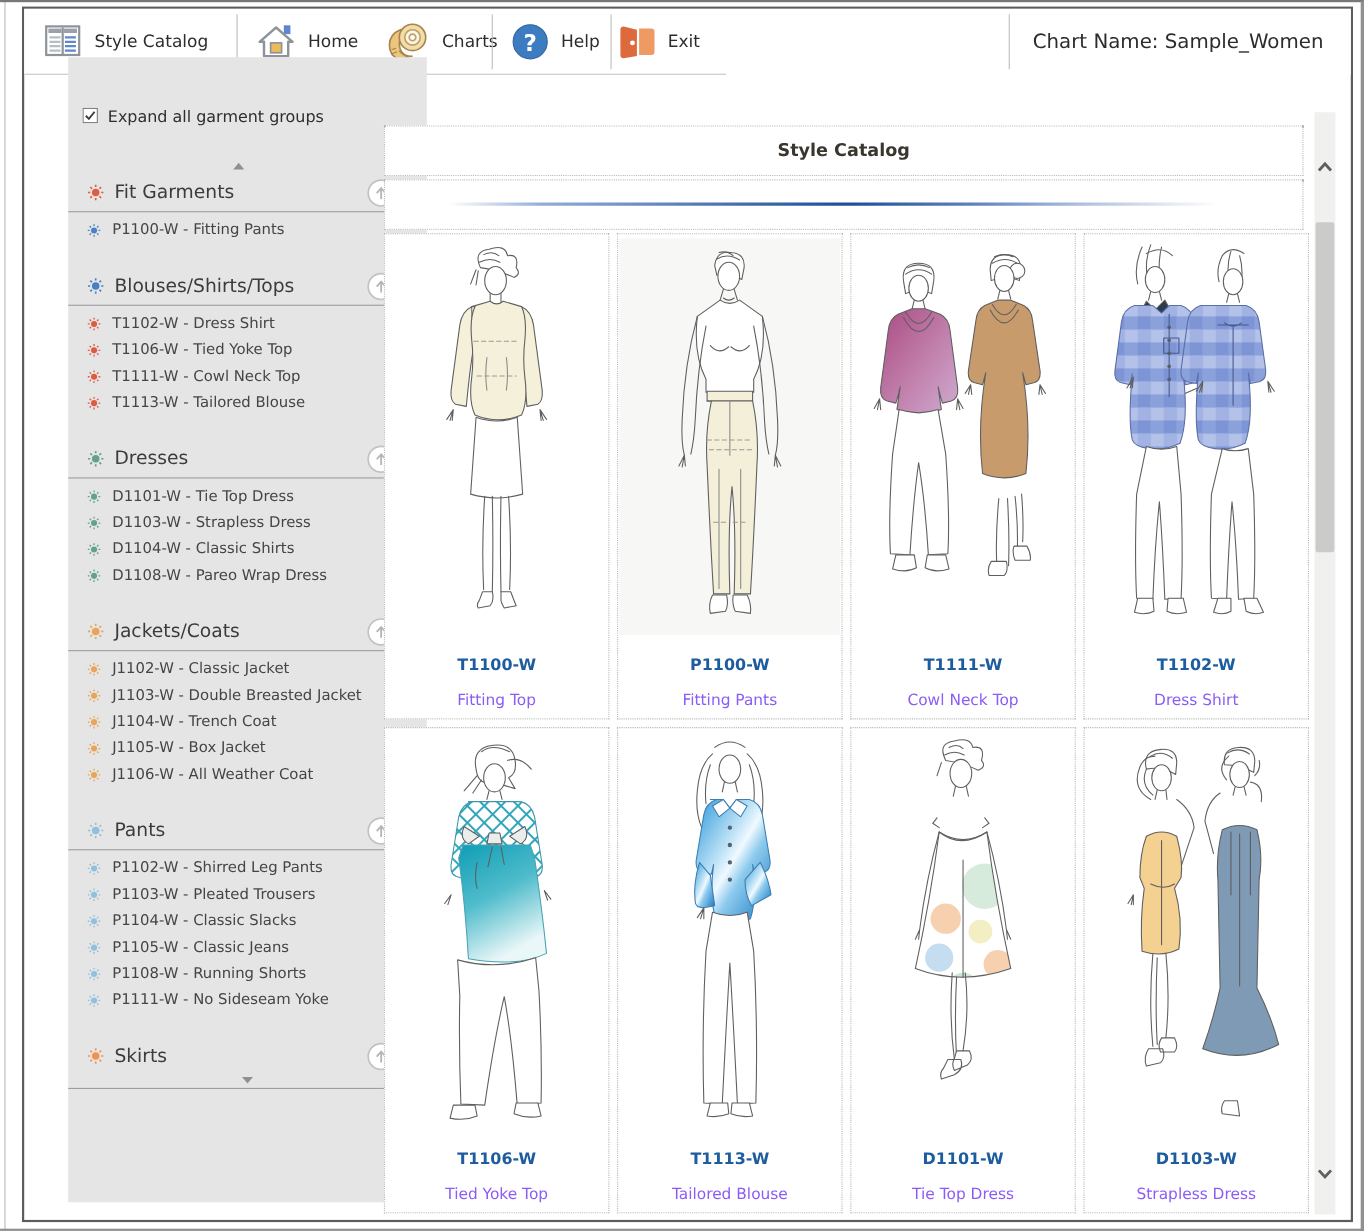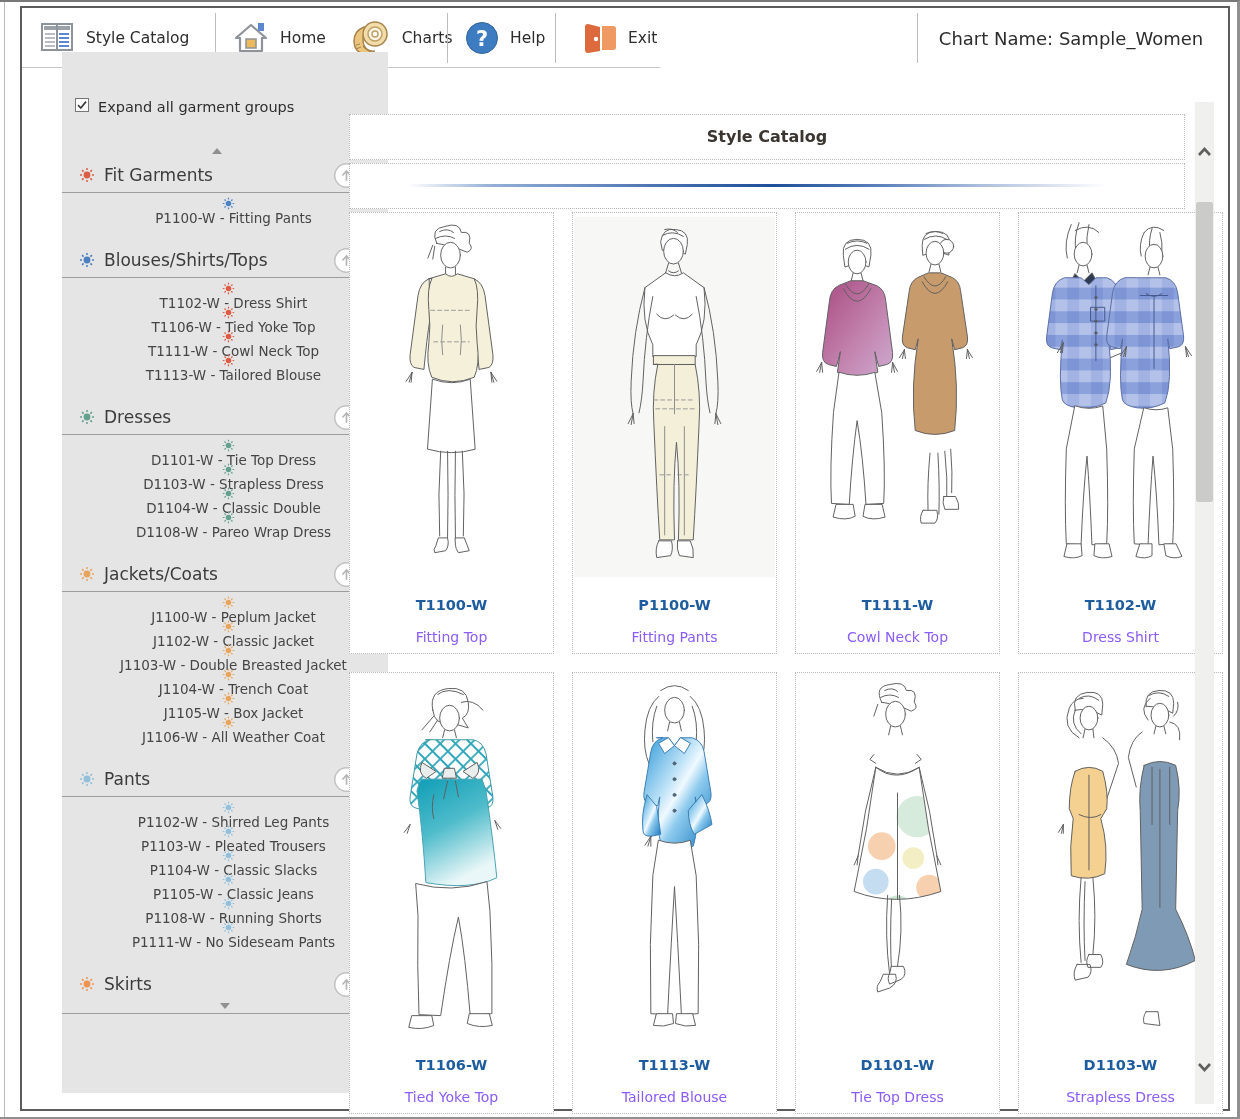--- a/index.html
+++ b/index.html
@@ -9,54 +9,54 @@
   .page{position:absolute;left:0;top:0;right:0;bottom:0;border-top:2px solid #787878;
         border-right:3px solid #909090;border-bottom:2px solid #909090;box-sizing:border-box;}
   .window{position:absolute;left:20px;top:4px;width:1210px;height:1105px;
           border:2px solid #5c5c5c;background:#fff;box-sizing:border-box;padding-left:12px;}
 
   
   .toolbar{position:absolute;left:0;top:0;width:1206px;height:60px;background:#fff;}
   .tb-underline{position:absolute;left:0;top:59px;width:638px;height:1px;background:#c6c6c6;}
   .tb-sep{position:absolute;top:5px;height:50px;width:1px;background:#bdbdbd;}
   .tb-group{position:absolute;top:2px;height:56px;display:flex;align-items:center;}
-  #tb-g0{left:4px}#tb-g1{left:198px}#tb-g2{left:430px}#tb-g3{left:546px}
+  #tb-g0{left:4px}#tb-g1{left:198px}#tb-g2{left:430px}#tb-g3{left:525px}
   .tb-btn{display:flex;align-items:center;gap:10px;padding:0 12px;font-size:15.5px;color:#2c2c2c;cursor:default;}
   .tb-icon{display:flex;align-items:center;}
   .chart-cell{position:absolute;left:896px;top:2px;width:306px;height:56px;display:flex;
               align-items:center;justify-content:center;font-size:18px;color:#2c2c2c;}
 
   
   .sidebar{position:absolute;left:0;top:44px;width:326px;height:1041px;background:#e5e5e5;margin-left:40px;}
   .expand-row{position:absolute;left:13px;top:46px;display:flex;align-items:center;gap:9px;
               font-size:14.5px;color:#2e2e2e;cursor:default;}
   .hint{width:0;height:0;border-left:5px solid transparent;border-right:5px solid transparent;}
   .hint.up{position:absolute;left:150px;top:96px;border-bottom:6px solid #909090;}
   .hint.down{border-top:6px solid #909090;}
   #groups{position:absolute;left:0;top:106px;width:100%;}
   .sg{margin-bottom:22px;}
   .sg-head{display:flex;align-items:center;height:34px;padding-left:17px;}
   .sg-head .sun{margin-right:9px;display:flex;}
   .sg-name{font-size:17px;color:#3b3b3b;}
   .sg-up{margin-left:auto;margin-right:28px;width:27px;height:27px;cursor:default;}
   .sg-rule{border-top:1px solid #9d9d9d;margin:0 4px 4px 0;}
   .sg-items{padding-left:17px;}
-  .sg-item{display:flex;align-items:center;height:24px;font-size:13.5px;color:#454545;cursor:default;flex-direction:column;}
+  .sg-item{display:flex;align-items:center;height:24px;font-size:13.5px;color:#454545;cursor:default;}
   .sg-item .sun{margin-right:10px;display:flex;}
   .hintdown-row{display:flex;justify-content:center;margin:2px 0 4px;}
 
   
   .main{position:absolute;left:327px;top:106px;width:836px;}
   .title-box{border:1px dotted #b9b9b9;height:44px;line-height:44px;text-align:center;
              font-weight:bold;font-size:16px;color:#3a352f;background:#fff;}
   .divider-box{border:1px dotted #b9b9b9;margin-top:3px;height:44px;position:relative;background:#fff;}
   .grad-line{position:absolute;left:58px;top:20px;width:700px;height:3px;border-radius:2px;
              background:linear-gradient(90deg,rgba(160,180,215,0) 0%,#93aed6 12%,#3e68ab 40%,
              #1d4f9a 52%,#5e82bd 68%,#aebfdd 82%,rgba(255,255,255,0) 100%);filter:blur(.4px);}
-  .cards{margin-top:3px;display:grid;grid-template-columns:repeat(4,205px);gap:18px;}
+  .cards{margin-top:3px;display:grid;grid-template-columns:repeat(4,205px);gap:7px;}
   .card{position:relative;height:440px;border:1px dotted #b9b9b9;background:#fff;}
   .fig{position:absolute;left:1px;top:3px;width:201px;height:362px;}
   .fig svg{width:100%;height:100%;display:block;}
   .card-code{position:absolute;top:384px;left:0;width:100%;text-align:center;
              font-weight:bold;font-size:14.5px;color:#1d5c9e;}
   .card-name{position:absolute;top:416px;left:0;width:100%;text-align:center;
              font-size:14px;color:#8b5cf6;}
 
   
   .vscroll{position:absolute;left:1173px;top:94px;width:19px;height:1002px;background:#f0f0ef;}
@@ -268,21 +268,21 @@
                 </span>
                 <span>D1103-W - Strapless Dress</span>
               </div>
               <div class="sg-item">
                 <span class="sun">
                   <svg width="13" height="13" viewBox="0 0 16 16">
                     <circle cx="8" cy="8" r="3.4" fill="#63a08d"></circle>
                     <path stroke="#63a08d" stroke-width="1.5" d="M13 8h2M8 13v2M3 8H1M8 3V1M11.4 11.4l1.5 1.5M4.6 4.6L3.1 3.1M11.4 4.6l1.5-1.5M4.6 11.4l-1.5 1.5" fill="none"></path>
                   </svg>
                 </span>
-                <span>D1104-W - Classic Double</span>
+                <span>D1104-W - Classic Shirts</span>
               </div>
               <div class="sg-item">
                 <span class="sun">
                   <svg width="13" height="13" viewBox="0 0 16 16">
                     <circle cx="8" cy="8" r="3.4" fill="#63a08d"></circle>
                     <path stroke="#63a08d" stroke-width="1.5" d="M13 8h2M8 13v2M3 8H1M8 3V1M11.4 11.4l1.5 1.5M4.6 4.6L3.1 3.1M11.4 4.6l1.5-1.5M4.6 11.4l-1.5 1.5" fill="none"></path>
                   </svg>
                 </span>
                 <span>D1108-W - Pareo Wrap Dress</span>
               </div>
@@ -304,29 +304,20 @@
             </div>
             <div class="sg-rule"></div>
             <div class="sg-items">
               <div class="sg-item">
                 <span class="sun">
                   <svg width="13" height="13" viewBox="0 0 16 16">
                     <circle cx="8" cy="8" r="3.4" fill="#e9a45b"></circle>
                     <path stroke="#e9a45b" stroke-width="1.5" d="M13 8h2M8 13v2M3 8H1M8 3V1M11.4 11.4l1.5 1.5M4.6 4.6L3.1 3.1M11.4 4.6l1.5-1.5M4.6 11.4l-1.5 1.5" fill="none"></path>
                   </svg>
                 </span>
-                <span>J1100-W - Peplum Jacket</span>
-              </div>
-              <div class="sg-item">
-                <span class="sun">
-                  <svg width="13" height="13" viewBox="0 0 16 16">
-                    <circle cx="8" cy="8" r="3.4" fill="#e9a45b"></circle>
-                    <path stroke="#e9a45b" stroke-width="1.5" d="M13 8h2M8 13v2M3 8H1M8 3V1M11.4 11.4l1.5 1.5M4.6 4.6L3.1 3.1M11.4 4.6l1.5-1.5M4.6 11.4l-1.5 1.5" fill="none"></path>
-                  </svg>
-                </span>
                 <span>J1102-W - Classic Jacket</span>
               </div>
               <div class="sg-item">
                 <span class="sun">
                   <svg width="13" height="13" viewBox="0 0 16 16">
                     <circle cx="8" cy="8" r="3.4" fill="#e9a45b"></circle>
                     <path stroke="#e9a45b" stroke-width="1.5" d="M13 8h2M8 13v2M3 8H1M8 3V1M11.4 11.4l1.5 1.5M4.6 4.6L3.1 3.1M11.4 4.6l1.5-1.5M4.6 11.4l-1.5 1.5" fill="none"></path>
                   </svg>
                 </span>
                 <span>J1103-W - Double Breasted Jacket</span>
@@ -421,21 +412,21 @@
                 </span>
                 <span>P1108-W - Running Shorts</span>
               </div>
               <div class="sg-item">
                 <span class="sun">
                   <svg width="13" height="13" viewBox="0 0 16 16">
                     <circle cx="8" cy="8" r="3.4" fill="#92c0dc"></circle>
                     <path stroke="#92c0dc" stroke-width="1.5" d="M13 8h2M8 13v2M3 8H1M8 3V1M11.4 11.4l1.5 1.5M4.6 4.6L3.1 3.1M11.4 4.6l1.5-1.5M4.6 11.4l-1.5 1.5" fill="none"></path>
                   </svg>
                 </span>
-                <span>P1111-W - No Sideseam Pants</span>
+                <span>P1111-W - No Sideseam Yoke</span>
               </div>
             </div>
           </div>
           <div class="sg">
             <div class="sg-head">
               <span class="sun">
                 <svg width="16" height="16" viewBox="0 0 16 16">
                   <circle cx="8" cy="8" r="3.4" fill="#ef9350"></circle>
                   <path stroke="#ef9350" stroke-width="1.5" d="M13 8h2M8 13v2M3 8H1M8 3V1M11.4 11.4l1.5 1.5M4.6 4.6L3.1 3.1M11.4 4.6l1.5-1.5M4.6 11.4l-1.5 1.5" fill="none"></path>
                 </svg>

